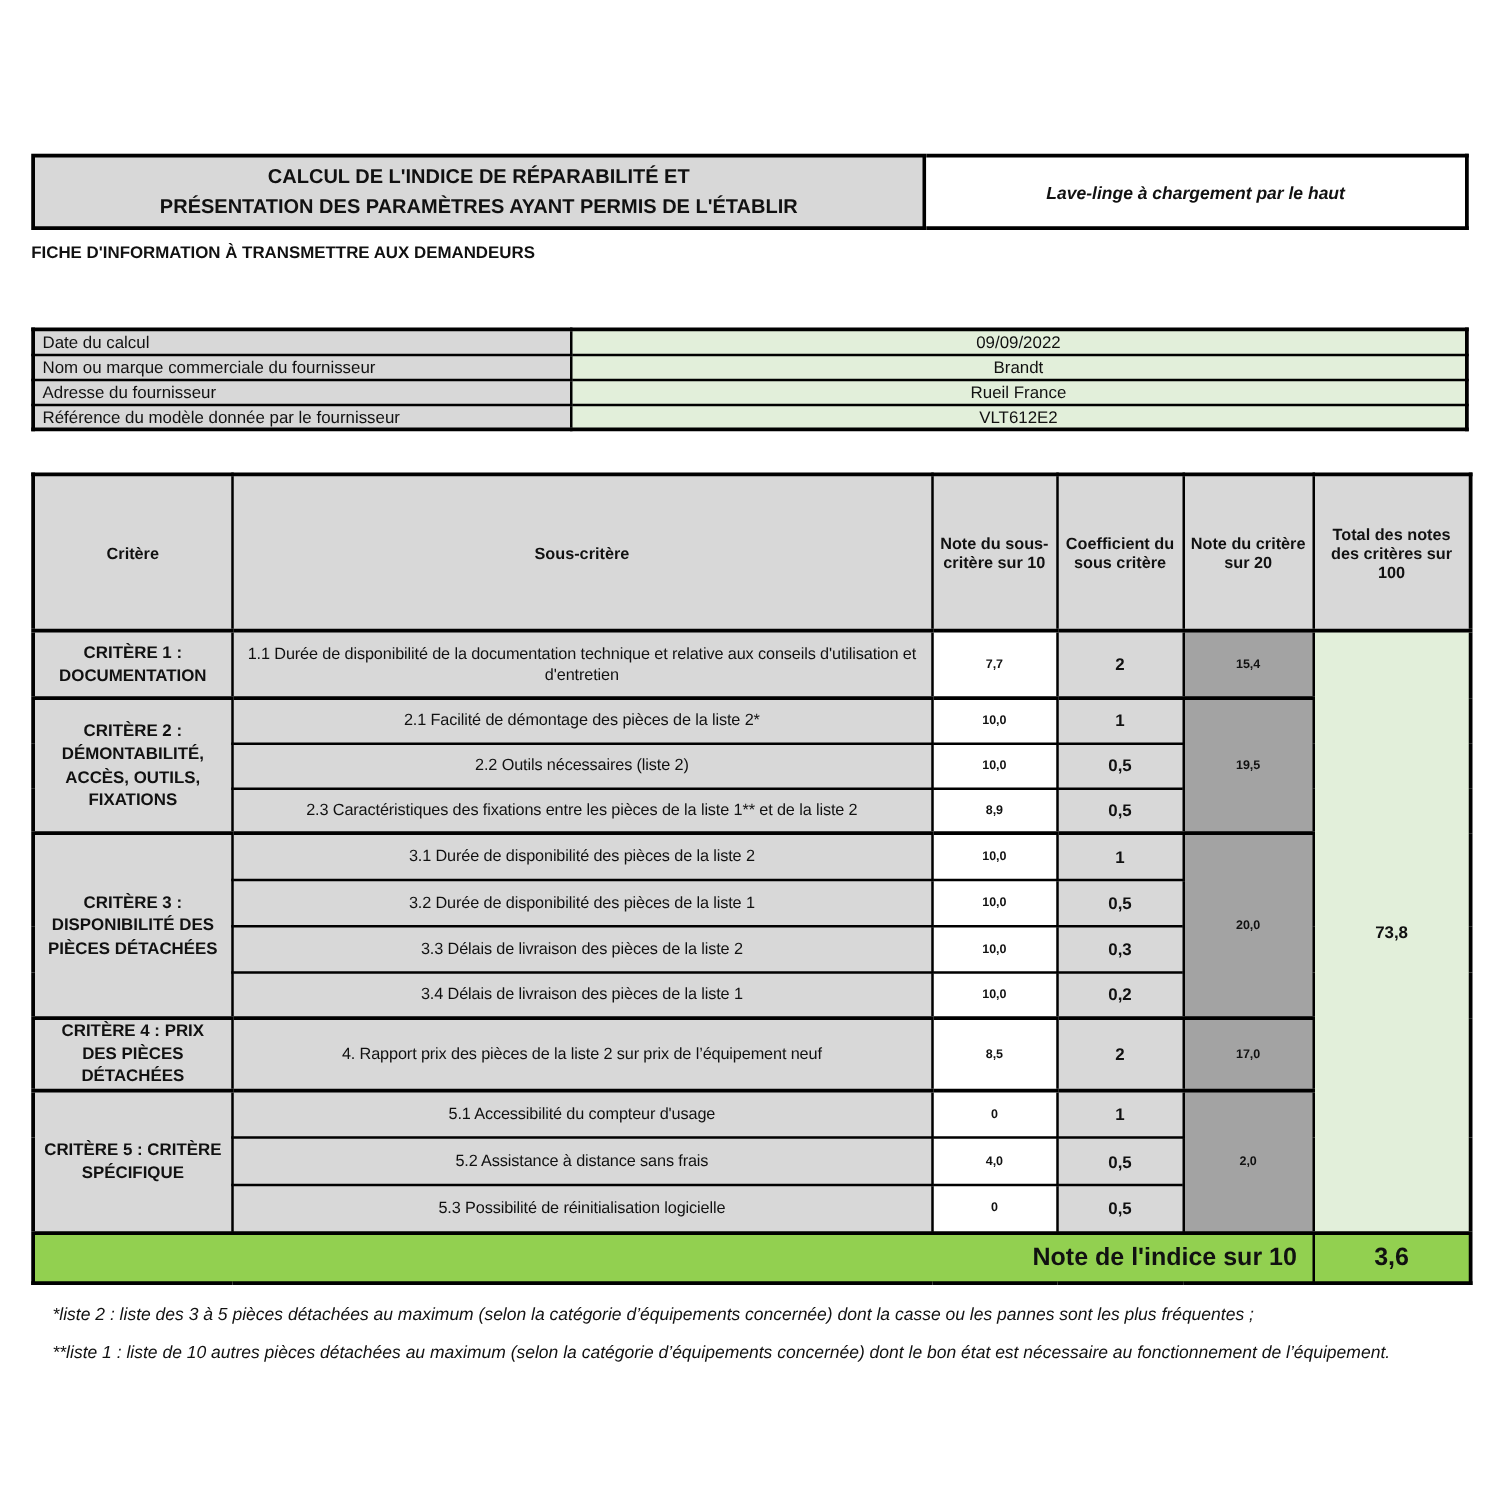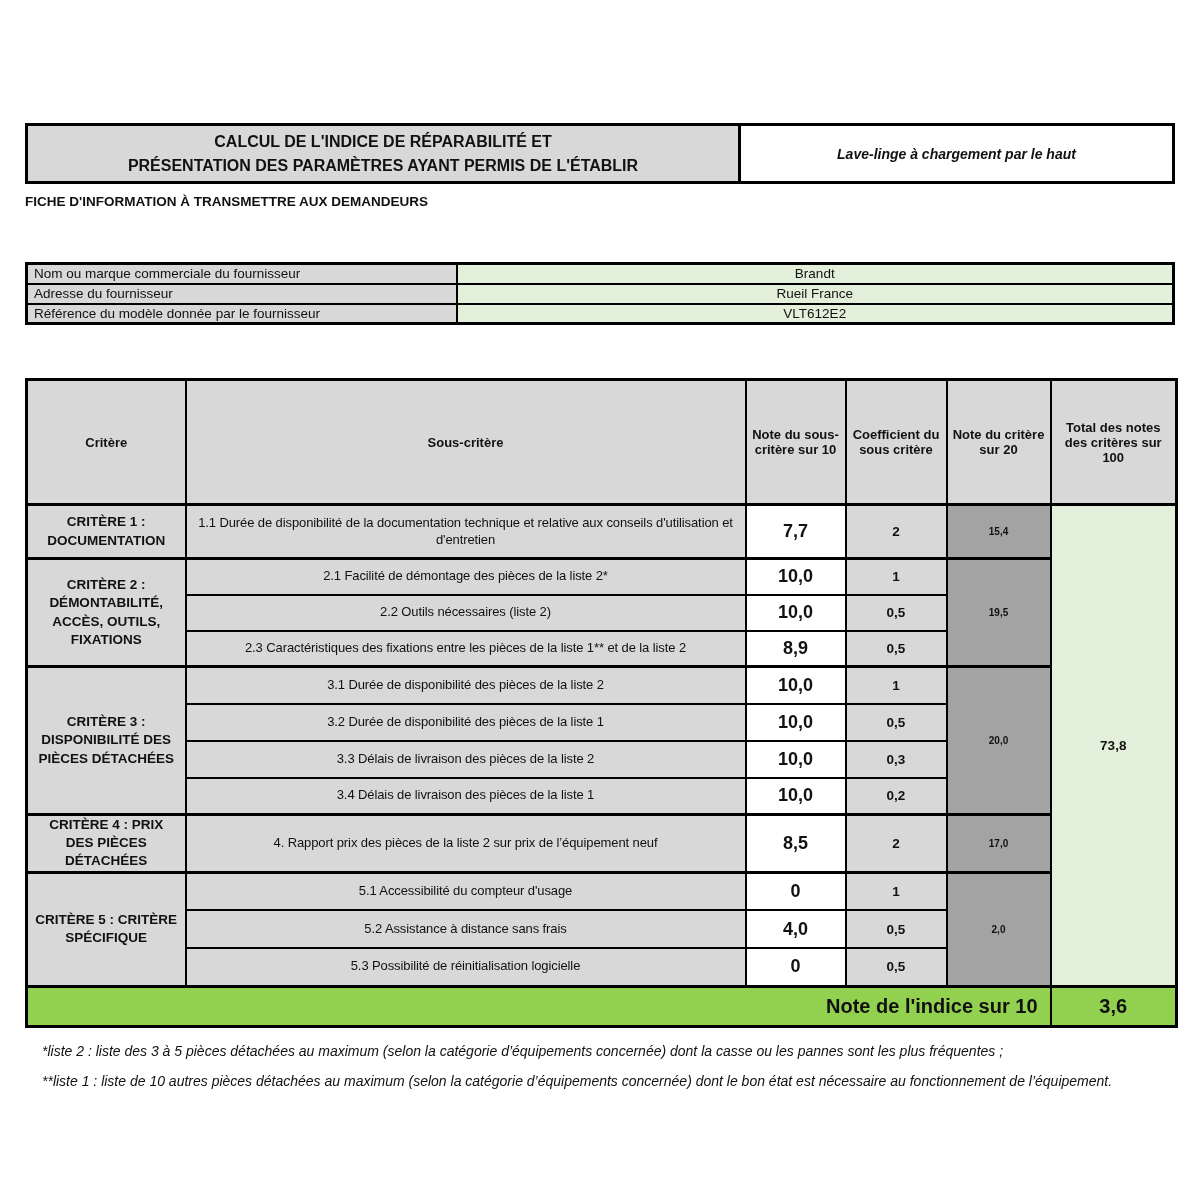--- a/index.html
+++ b/index.html
@@ -55,21 +55,21 @@
   .criteria-table tbody tr:nth-child(2),
   .criteria-table tbody tr:nth-child(3),
   .criteria-table tbody tr:nth-child(4) { height: 36px; }
   .criteria-table tbody tr:nth-child(9) { height: 57px; }
   .criteria-table tbody tr:nth-child(10),
   .criteria-table tbody tr:nth-child(11),
   .criteria-table tbody tr:nth-child(12) { height: 38px; }
   tr.group-first td { border-top: 3px solid #000; }
   .c-critere { background: #d8d8d8; font-weight: bold; font-size: 13.5px; text-align: center; padding: 0 6px; line-height: 1.35; }
   .c-sous    { background: #d8d8d8; font-size: 13px; text-align: center; padding: 0 5px; letter-spacing: -0.1px; line-height: 1.3; }
-  .c-note    { background: #ffffff; font-weight: bold; font-size: 18px; text-align: center; }
+  .c-note    { background: #ffffff; font-weight: bold; font-size: 10px; text-align: center; }
   .c-coef    { background: #d8d8d8; font-weight: bold; font-size: 13.5px; text-align: center; }
   .c-note20  { background: #a3a3a3; font-weight: bold; font-size: 10px; text-align: center; }
   .c-total   { background: #e2efda; font-weight: bold; font-size: 13.5px; text-align: center; }
 
   
   .score-row td { border-top: 3px solid #000; height: 40px; background: #92d050; }
   .score-label { text-align: right; font-weight: bold; font-size: 20px; padding-right: 12px; }
   .score-value { text-align: center; font-weight: bold; font-size: 20px; }
 
   
@@ -90,20 +90,24 @@
       <span>Lave-linge à chargement par le haut</span>
     </div>
   </div>
 
   <div class="subheader">
     <div class="line1">FICHE D'INFORMATION À TRANSMETTRE AUX DEMANDEURS</div>
   </div>
 
   <table class="info-table">
     <tbody>
+      <tr>
+        <td class="info-label">Date du calcul</td>
+        <td class="info-value">09/09/2022</td>
+      </tr>
       <tr>
         <td class="info-label">Nom ou marque commerciale du fournisseur</td>
         <td class="info-value">Brandt</td>
       </tr>
       <tr>
         <td class="info-label">Adresse du fournisseur</td>
         <td class="info-value">Rueil France</td>
       </tr>
       <tr>
         <td class="info-label">Référence du modèle donnée par le fournisseur</td>

